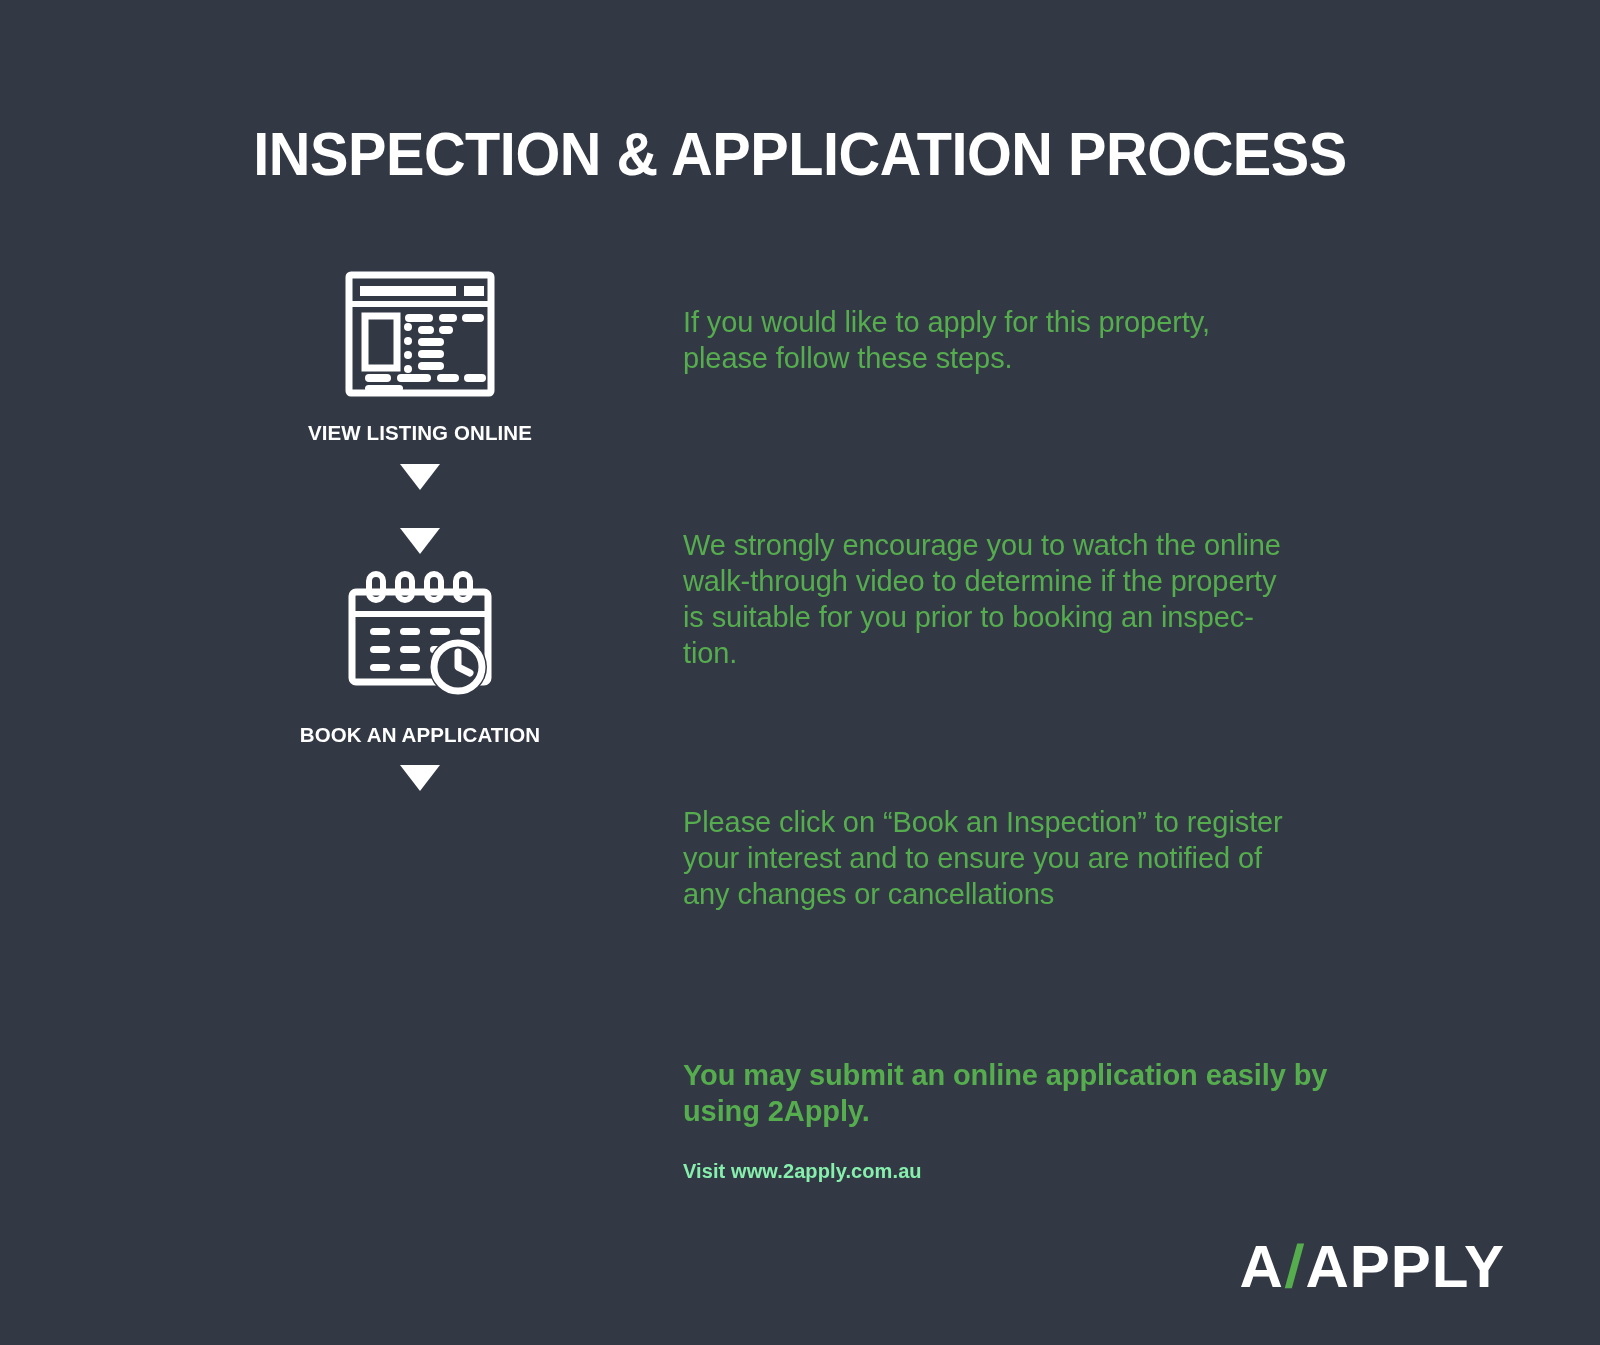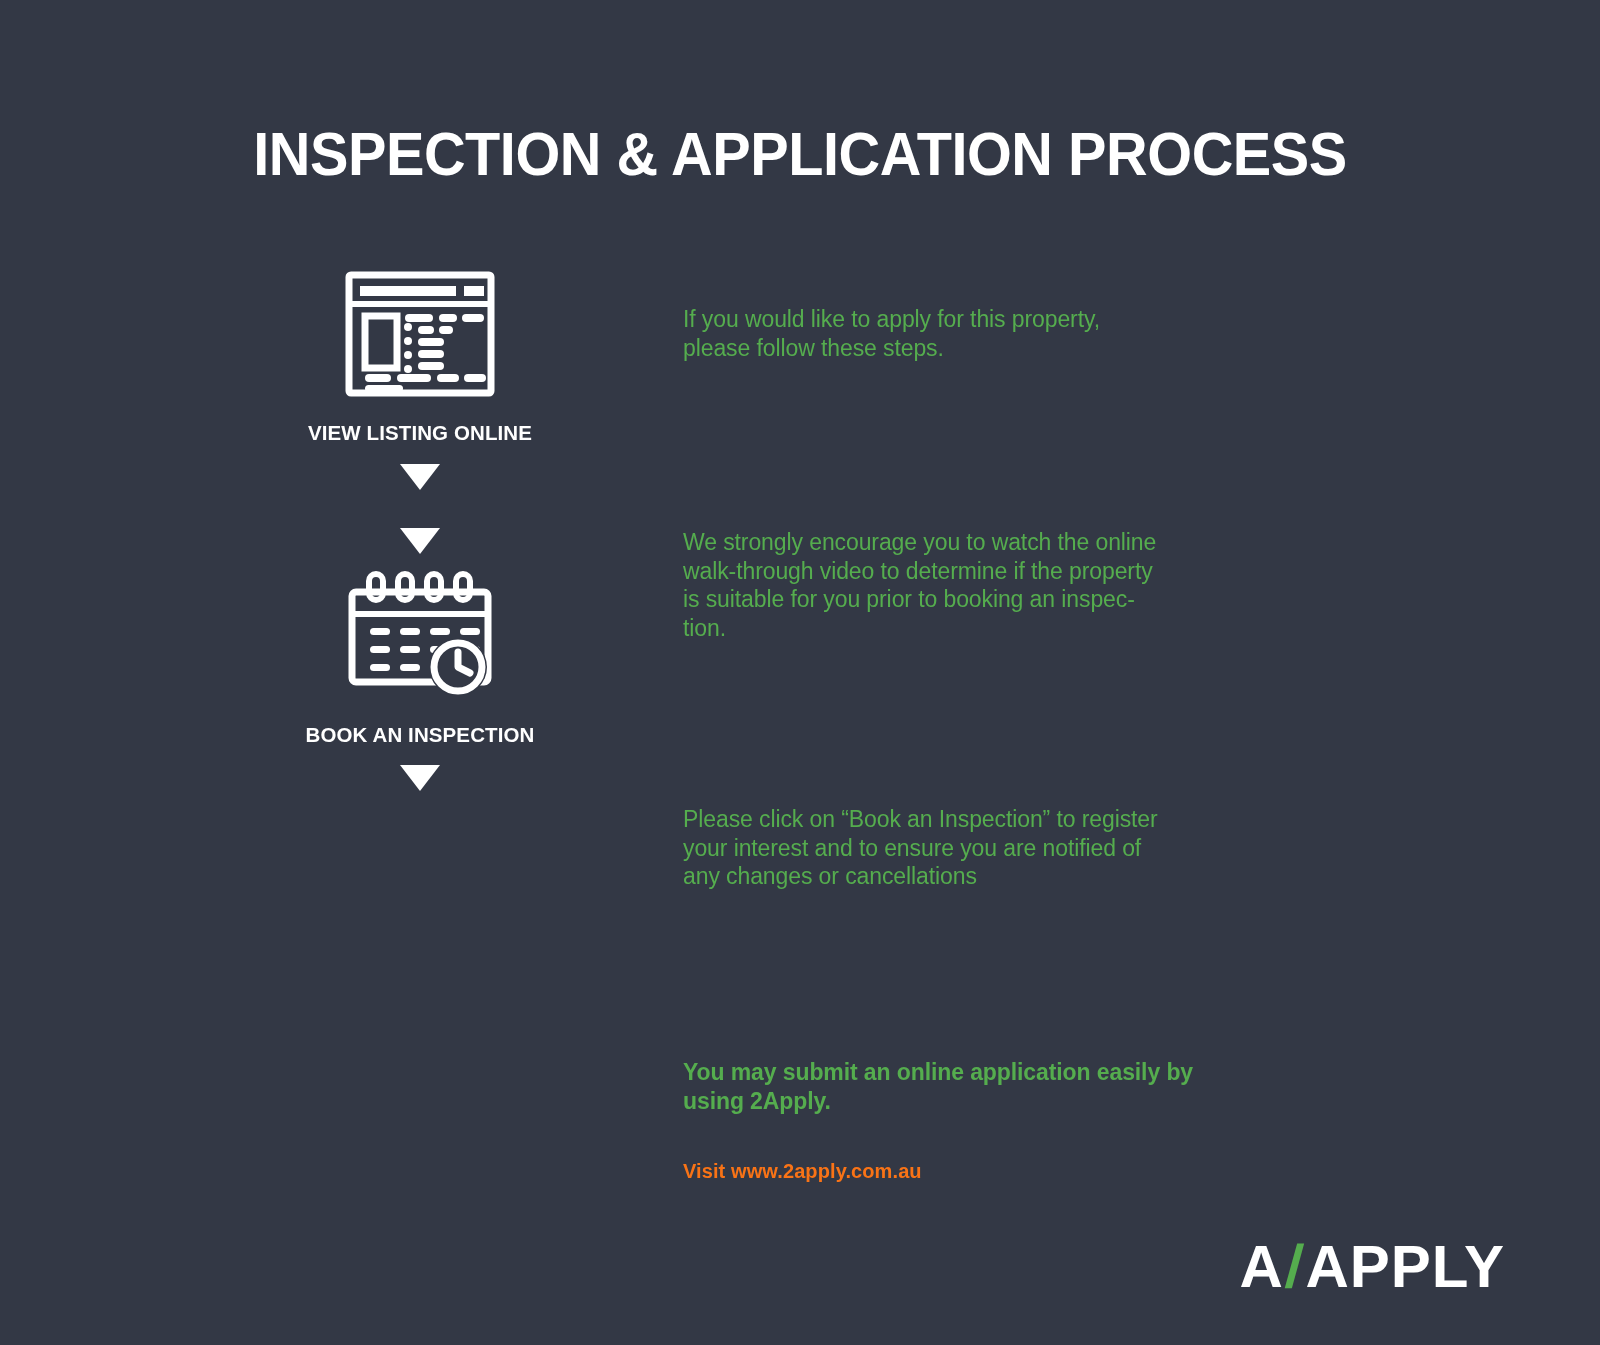--- a/index.html
+++ b/index.html
@@ -67,36 +67,36 @@
 
   
   .gap-icon-label { height: 18px; }
 
   
   .para {
     position: absolute;
     left: 683px;
     width: 720px;
     color: #55ad4e;
-    font-size: 23px;
+    font-size: 29px;
     line-height: 1.24;
     font-weight: 400;
     white-space: pre-line;
     letter-spacing: -0.1px;
   }
   #para-1 { top: 305px; }
   #para-2 { top: 528px; }
   #para-3 { top: 805px; }
   #para-4 { top: 1058px; font-weight: bold; }
 
   #visit-line {
     position: absolute;
     left: 683px;
     top: 1160px;
-    color: #f97316;
+    color: #86efac;
     font-size: 20px;
     font-weight: bold;
     letter-spacing: 0.1px;
   }
 
   
   #brand-logo {
     position: absolute;
     right: 95px;
     bottom: 48px;
@@ -190,21 +190,21 @@
         <rect x="22" y="94" width="20" height="7" rx="3.5" fill="#ffffff"></rect>
         <rect x="52" y="94" width="20" height="7" rx="3.5" fill="#ffffff"></rect>
         <rect x="82" y="94" width="20" height="7" rx="3.5" fill="#ffffff"></rect>
 
         <circle cx="110" cy="97" r="29" fill="#333845"></circle>
         <circle cx="110" cy="97" r="24" stroke="#ffffff" stroke-width="7"></circle>
         <path d="M110 82 L110 97 L122 103" stroke="#ffffff" stroke-width="7" stroke-linecap="round" stroke-linejoin="round"></path>
       </svg>
     </span>
     <div class="gap-icon-label"></div>
-    <div class="step-label">BOOK AN INSPECTION</div>
+    <div class="step-label">BOOK AN APPLICATION</div>
   </div>
 
   <div style="height:18px"></div>
   <div class="step">
     <div class="arrow-connector"></div>
   </div>
   <div style="height:22px"></div>
 
 
 </div>

